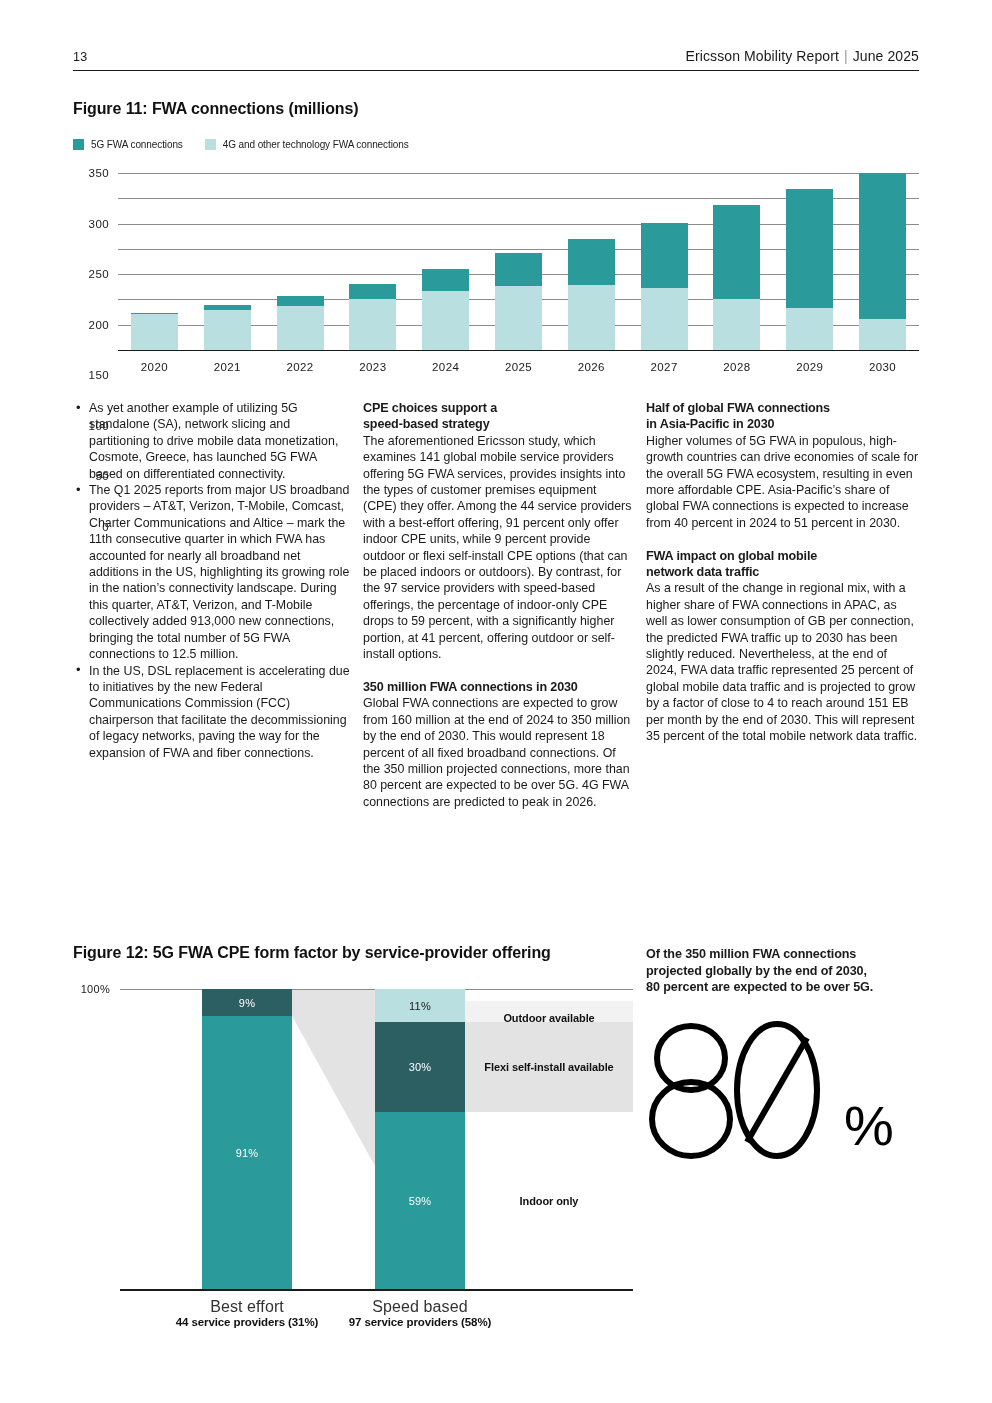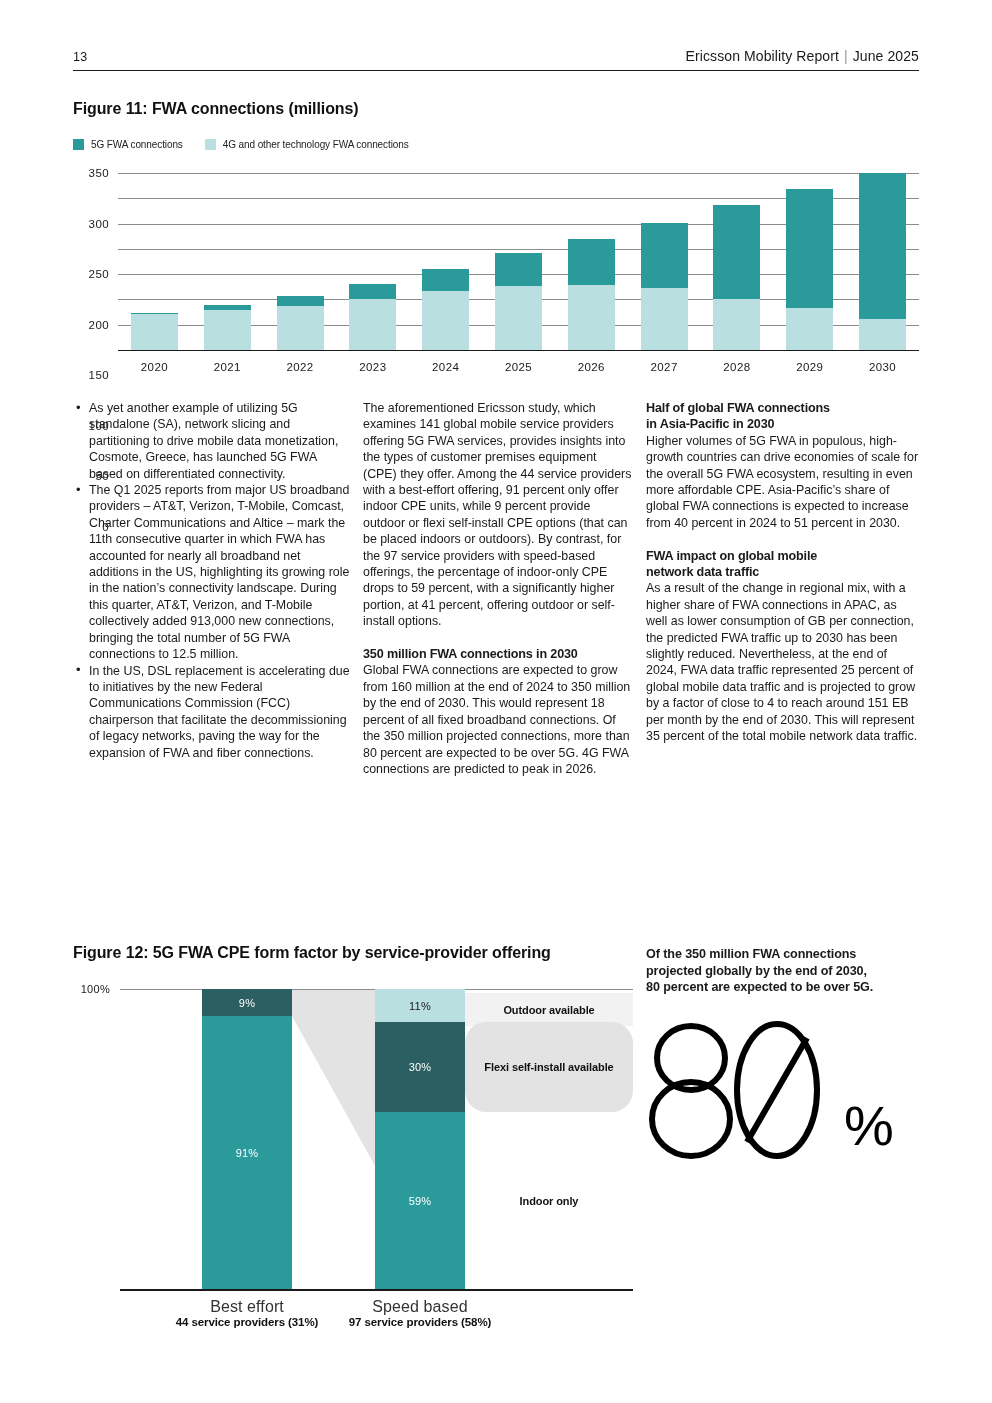--- a/index.html
+++ b/index.html
@@ -256,20 +256,24 @@
 
   <div class="col" id="col-1">
     <ul>
       <li>As yet another example of utilizing 5G standalone (SA), network slicing and partitioning to drive mobile data monetization, Cosmote, Greece, has launched 5G FWA based on differentiated connectivity.</li>
       <li>The Q1 2025 reports from major US broadband providers – AT&amp;T, Verizon, T-Mobile, Comcast, Charter Communications and Altice – mark the 11th consecutive quarter in which FWA has accounted for nearly all broadband net additions in the US, highlighting its growing role in the nation’s connectivity landscape. During this quarter, AT&amp;T, Verizon, and T-Mobile collectively added 913,000 new connections, bringing the total number of 5G FWA connections to 12.5 million.</li>
       <li>In the US, DSL replacement is accelerating due to initiatives by the new Federal Communications Commission (FCC) chairperson that facilitate the decommissioning of legacy networks, paving the way for the expansion of FWA and fiber connections.</li>
     </ul>
   </div>
 
   <div class="col" id="col-2">
+    <h3>
+      <span>CPE choices support a</span><br>
+      <span>speed-based strategy</span>
+    </h3>
     <p>The aforementioned Ericsson study, which examines 141 global mobile service providers offering 5G FWA services, provides insights into the types of customer premises equipment (CPE) they offer. Among the 44 service providers with a best-effort offering, 91 percent only offer indoor CPE units, while 9 percent provide outdoor or flexi self-install CPE options (that can be placed indoors or outdoors). By contrast, for the 97 service providers with speed-based offerings, the percentage of indoor-only CPE drops to 59 percent, with a significantly higher portion, at 41 percent, offering outdoor or self-install options.</p>
     <div class="gap"></div>
     <h3>350 million FWA connections in 2030</h3>
     <p>Global FWA connections are expected to grow from 160 million at the end of 2024 to 350 million by the end of 2030. This would represent 18 percent of all fixed broadband connections. Of the 350 million projected connections, more than 80 percent are expected to be over 5G. 4G FWA connections are predicted to peak in 2026.</p>
   </div>
 
   <div class="col" id="col-3">
     <h3>
       <span>Half of global FWA connections</span><br>
       <span>in Asia-Pacific in 2030</span>
@@ -280,24 +284,24 @@
       <span>FWA impact on global mobile</span><br>
       <span>network data traffic</span>
     </h3>
     <p>As a result of the change in regional mix, with a higher share of FWA connections in APAC, as well as lower consumption of GB per connection, the predicted FWA traffic up to 2030 has been slightly reduced. Nevertheless, at the end of 2024, FWA data traffic represented 25 percent of global mobile data traffic and is projected to grow by a factor of close to 4 to reach around 151 EB per month by the end of 2030. This will represent 35 percent of the total mobile network data traffic.</p>
   </div>
 
   <div class="fig-title" id="fig12-title">Figure 12: 5G FWA CPE form factor by service-provider offering</div>
 
   <div id="chart2">
     <div class="c2plot" id="c2plot">
-        <div class="band" style="top: 4px; height: 33px; left: 345px; width: 168px; background: rgb(242, 242, 242); justify-content: center;">
+        <div class="band" style="top: 12px; height: 33px; left: 345px; width: 168px; background: rgb(242, 242, 242); justify-content: center;">
           <span class="bandlabel">Outdoor available</span>
         </div>
-        <div class="band" style="top: 33px; height: 90px; left: 345px; width: 168px; background: rgb(227, 227, 227); justify-content: center; border-radius: 21px;">
+        <div class="band" style="top: 33px; height: 90px; left: 345px; width: 168px; background: rgb(227, 227, 227); justify-content: center;">
           <span class="bandlabel">Flexi self-install available</span>
         </div>
         <div class="band" style="top: 123px; height: 177px; left: 345px; width: 168px; background: rgb(255, 255, 255); justify-content: center;">
           <span class="bandlabel">Indoor only</span>
         </div>
         <svg id="flowpoly" viewBox="0 0 513 300" preserveAspectRatio="none">
           <polygon points="172,0 255,0 255,177 172,27" fill="#e3e3e3"></polygon>
         </svg>
         <div class="c2line" style="top: 0px;">
           <div class="c2ylabel" style="top: 0px;">100%</div>

